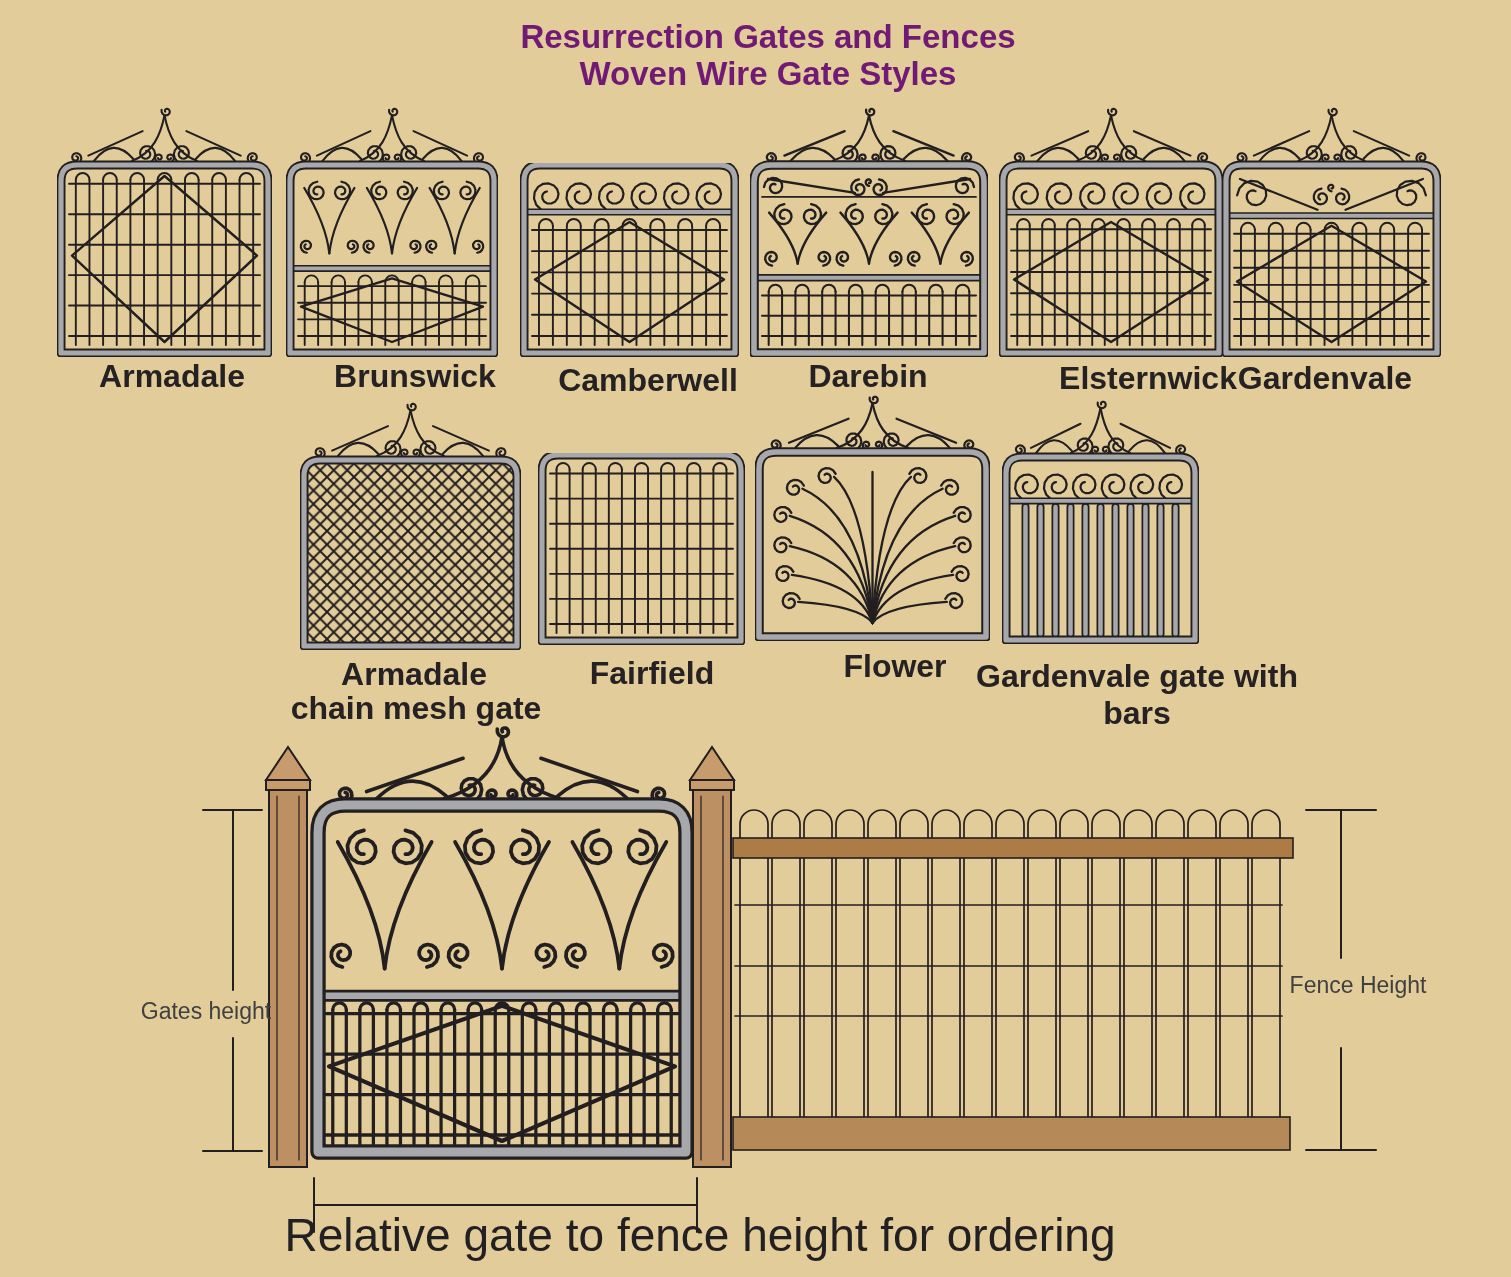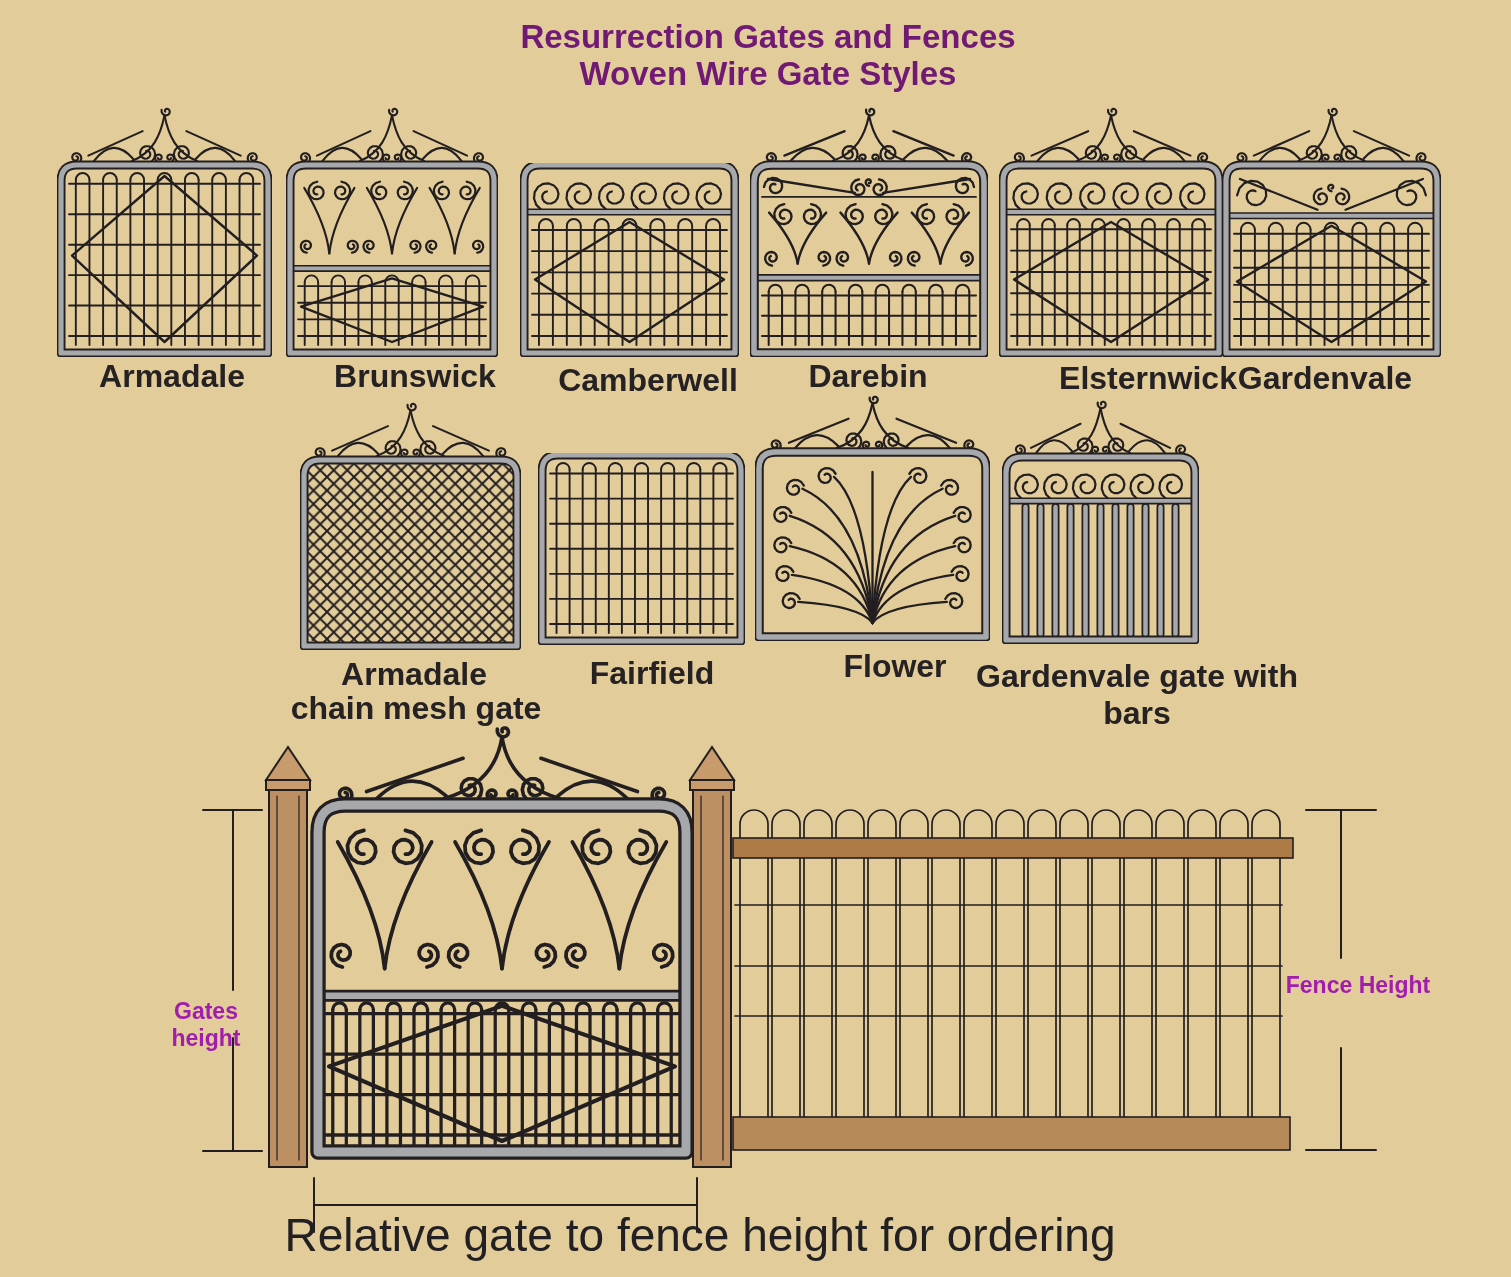--- a/index.html
+++ b/index.html
@@ -2,21 +2,21 @@
 <html><head>
 <meta charset="utf-8">
 <style>
   html,body{margin:0;padding:0;background:#e2cc99;}
   #page{position:relative;width:1511px;height:1277px;background:#e2cc99;overflow:hidden;
         font-family:"Liberation Sans",sans-serif;color:#231f20;}
   .title{position:absolute;left:268px;top:18px;width:1000px;text-align:center;
          font-size:33px;font-weight:bold;line-height:37px;color:#701a75;}
   .gate-label{position:absolute;width:220px;text-align:center;font-size:32px;font-weight:bold;color:#262223;}
   .gate-label.wide{width:380px;}
-  .dim-label{position:absolute;text-align:center;font-size:23px;font-weight:bold;color:#a21caf;}
+  .dim-label{position:absolute;text-align:center;font-size:23px;font-weight:normal;color:#404040;}
   .caption{position:absolute;left:200px;top:1208px;width:1000px;text-align:center;
            font-size:46px;font-weight:normal;color:#222022;}
   svg{position:absolute;display:block;}
 </style>
 </head>
 <body>
 
 <div id="page">
   <div class="title">
     <div>Resurrection Gates and Fences</div>

